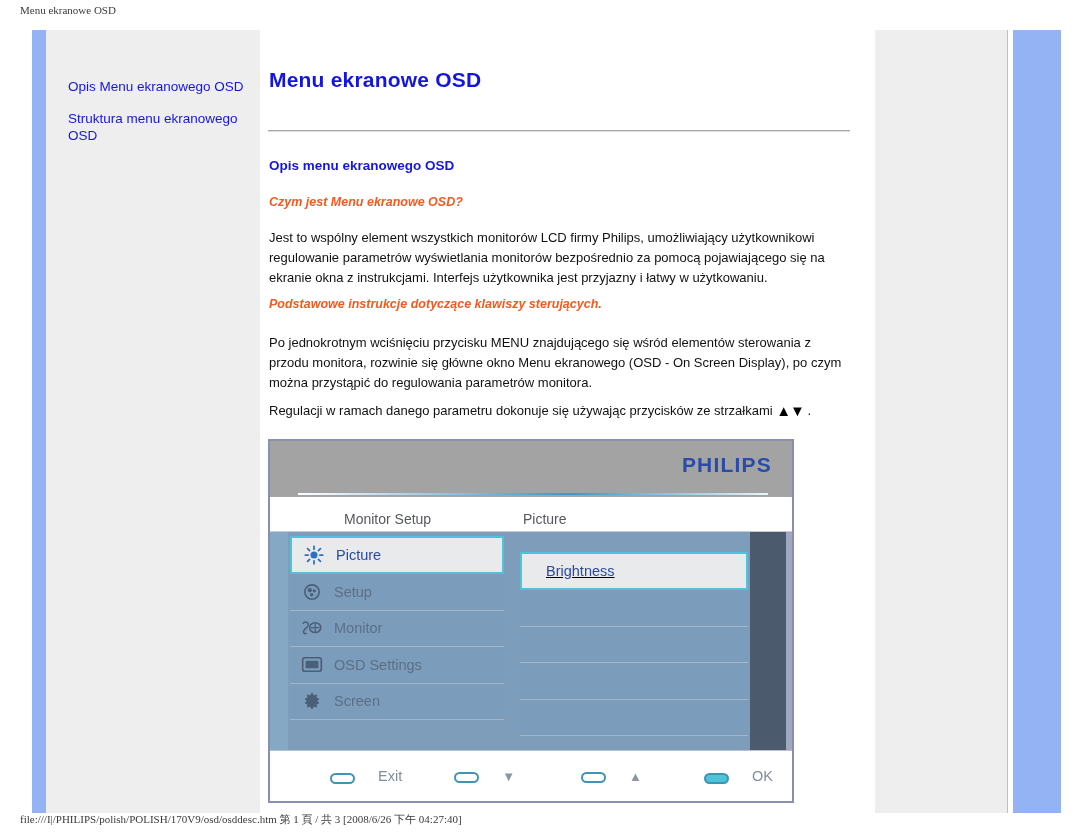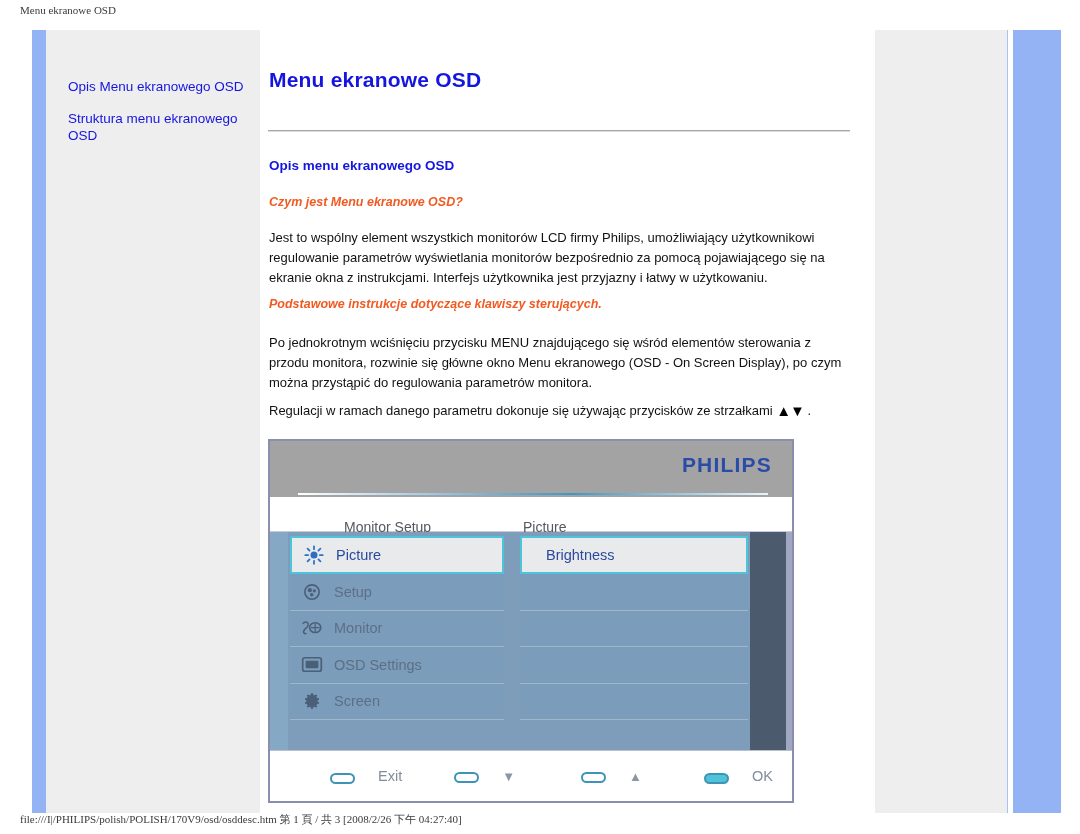--- a/index.html
+++ b/index.html
@@ -210,21 +210,21 @@
     background: linear-gradient(to right, #ffffff 0%, #cfe4f2 14%, #7fb6d8 38%, #3f97c4 58%, #8fc2dd 78%, #e8f3f9 100%);
   }
   .osd-tabs {
     position: relative;
     height: 34px;
     background: #ffffff;
     border-bottom: 1px solid #c7ccd8;
   }
   .osd-tab {
     position: absolute;
-    top: 22px;
+    top: 14px;
     font-size: 14px;
     color: #55585e;
   }
   #tab-left { left: 74px; }
   #tab-right { left: 253px; }
 
   .osd-body {
     position: relative;
     height: 218px;
     background: #7d9dbb;
@@ -241,22 +241,23 @@
     padding-top: 4px;
     box-sizing: border-box;
   }
   .osd-gap {
     width: 12px;
     flex: 0 0 12px;
     background: #7d9dbb;
   }
   .osd-col-right {
     flex: 1 1 auto;
-    padding-top: 4px;
+    padding-top: 20px;
     box-sizing: border-box;
+    text-decoration: underline;
   }
   .osd-scroll {
     width: 36px;
     flex: 0 0 36px;
     background: #4c5a6e;
   }
   .osd-strip-right {
     width: 6px;
     flex: 0 0 6px;
     background: #9fa8c0;
@@ -498,13 +499,13 @@
       </div>
     </div>
 
   </div>
 
   <div class="right-filler"></div>
   <div class="right-rail"></div>
 
 </div>
 
-<div class="print-footer">file:///I|/PHILIPS/polish/POLISH/170V9/osd/osddesc.htm 第 1 頁 / 共 3 [2008/2/26 下午 04:27:40]</div>
+<div class="print-footer">file:///I|/PHILIPS/polish/POLISH/170V9/osd/osddesc.htm 第 1 頁 / 共 3 [2008/6/26 下午 04:27:40]</div>
 
 </body></html>

